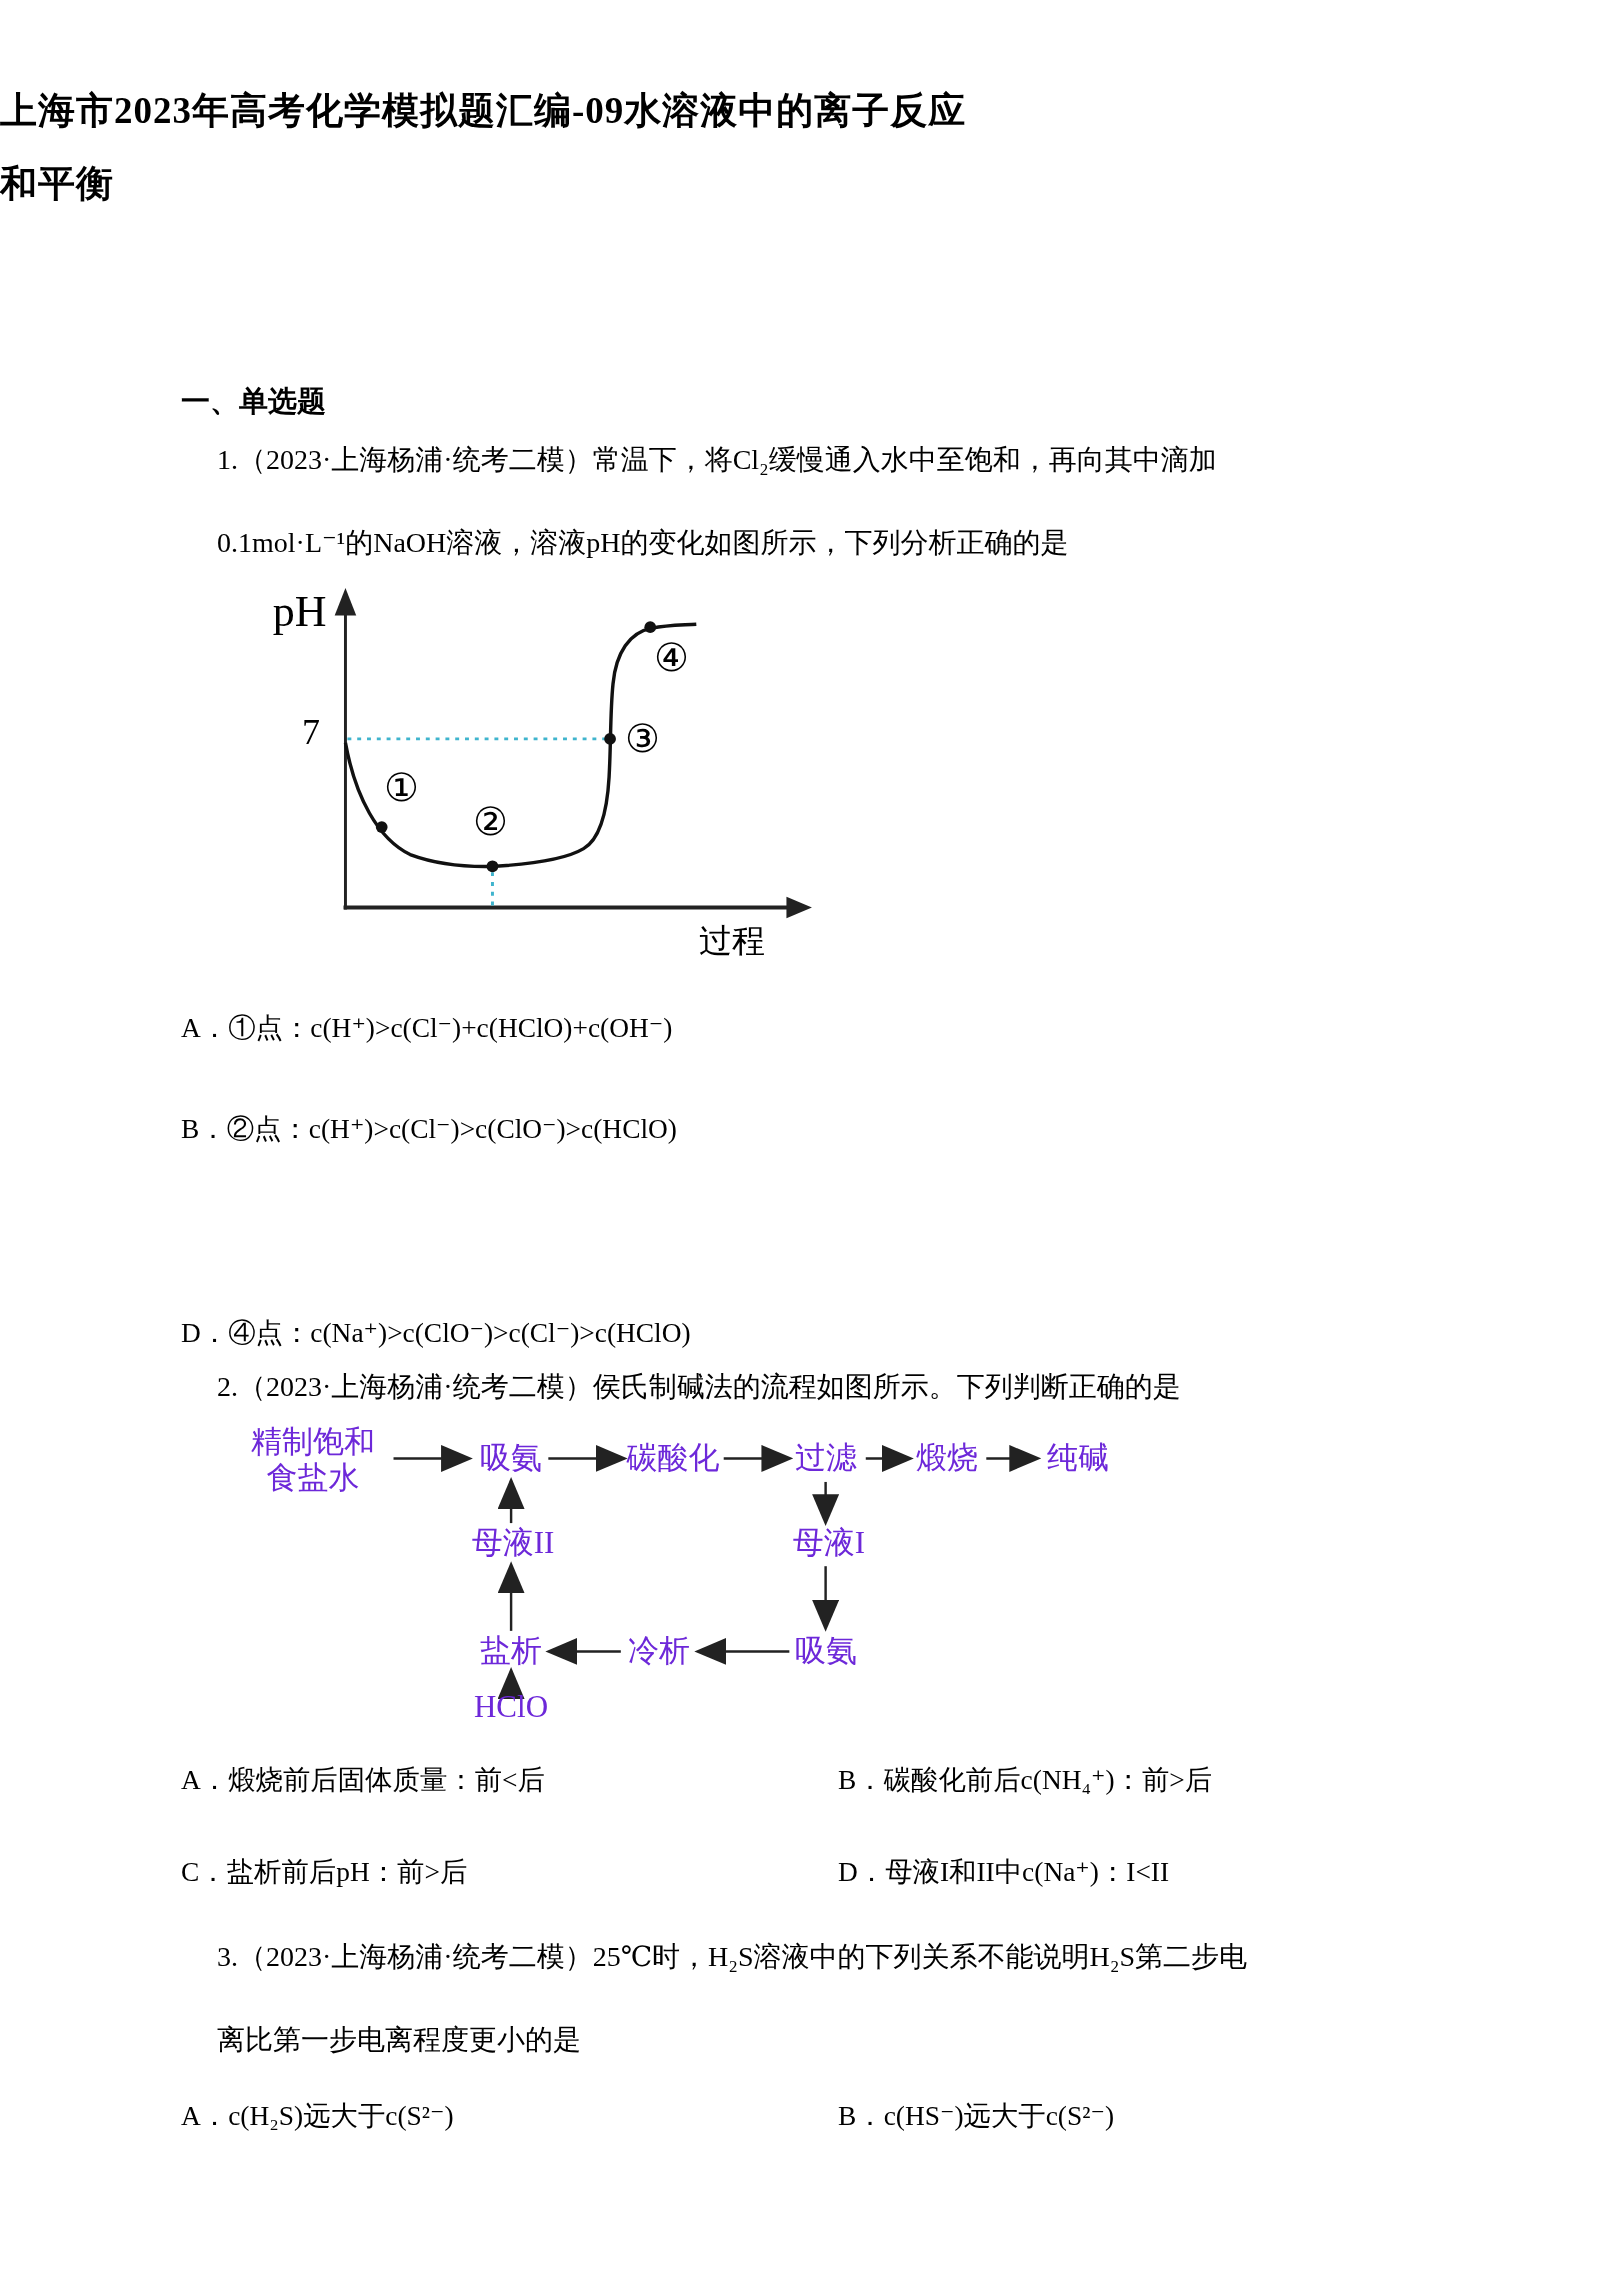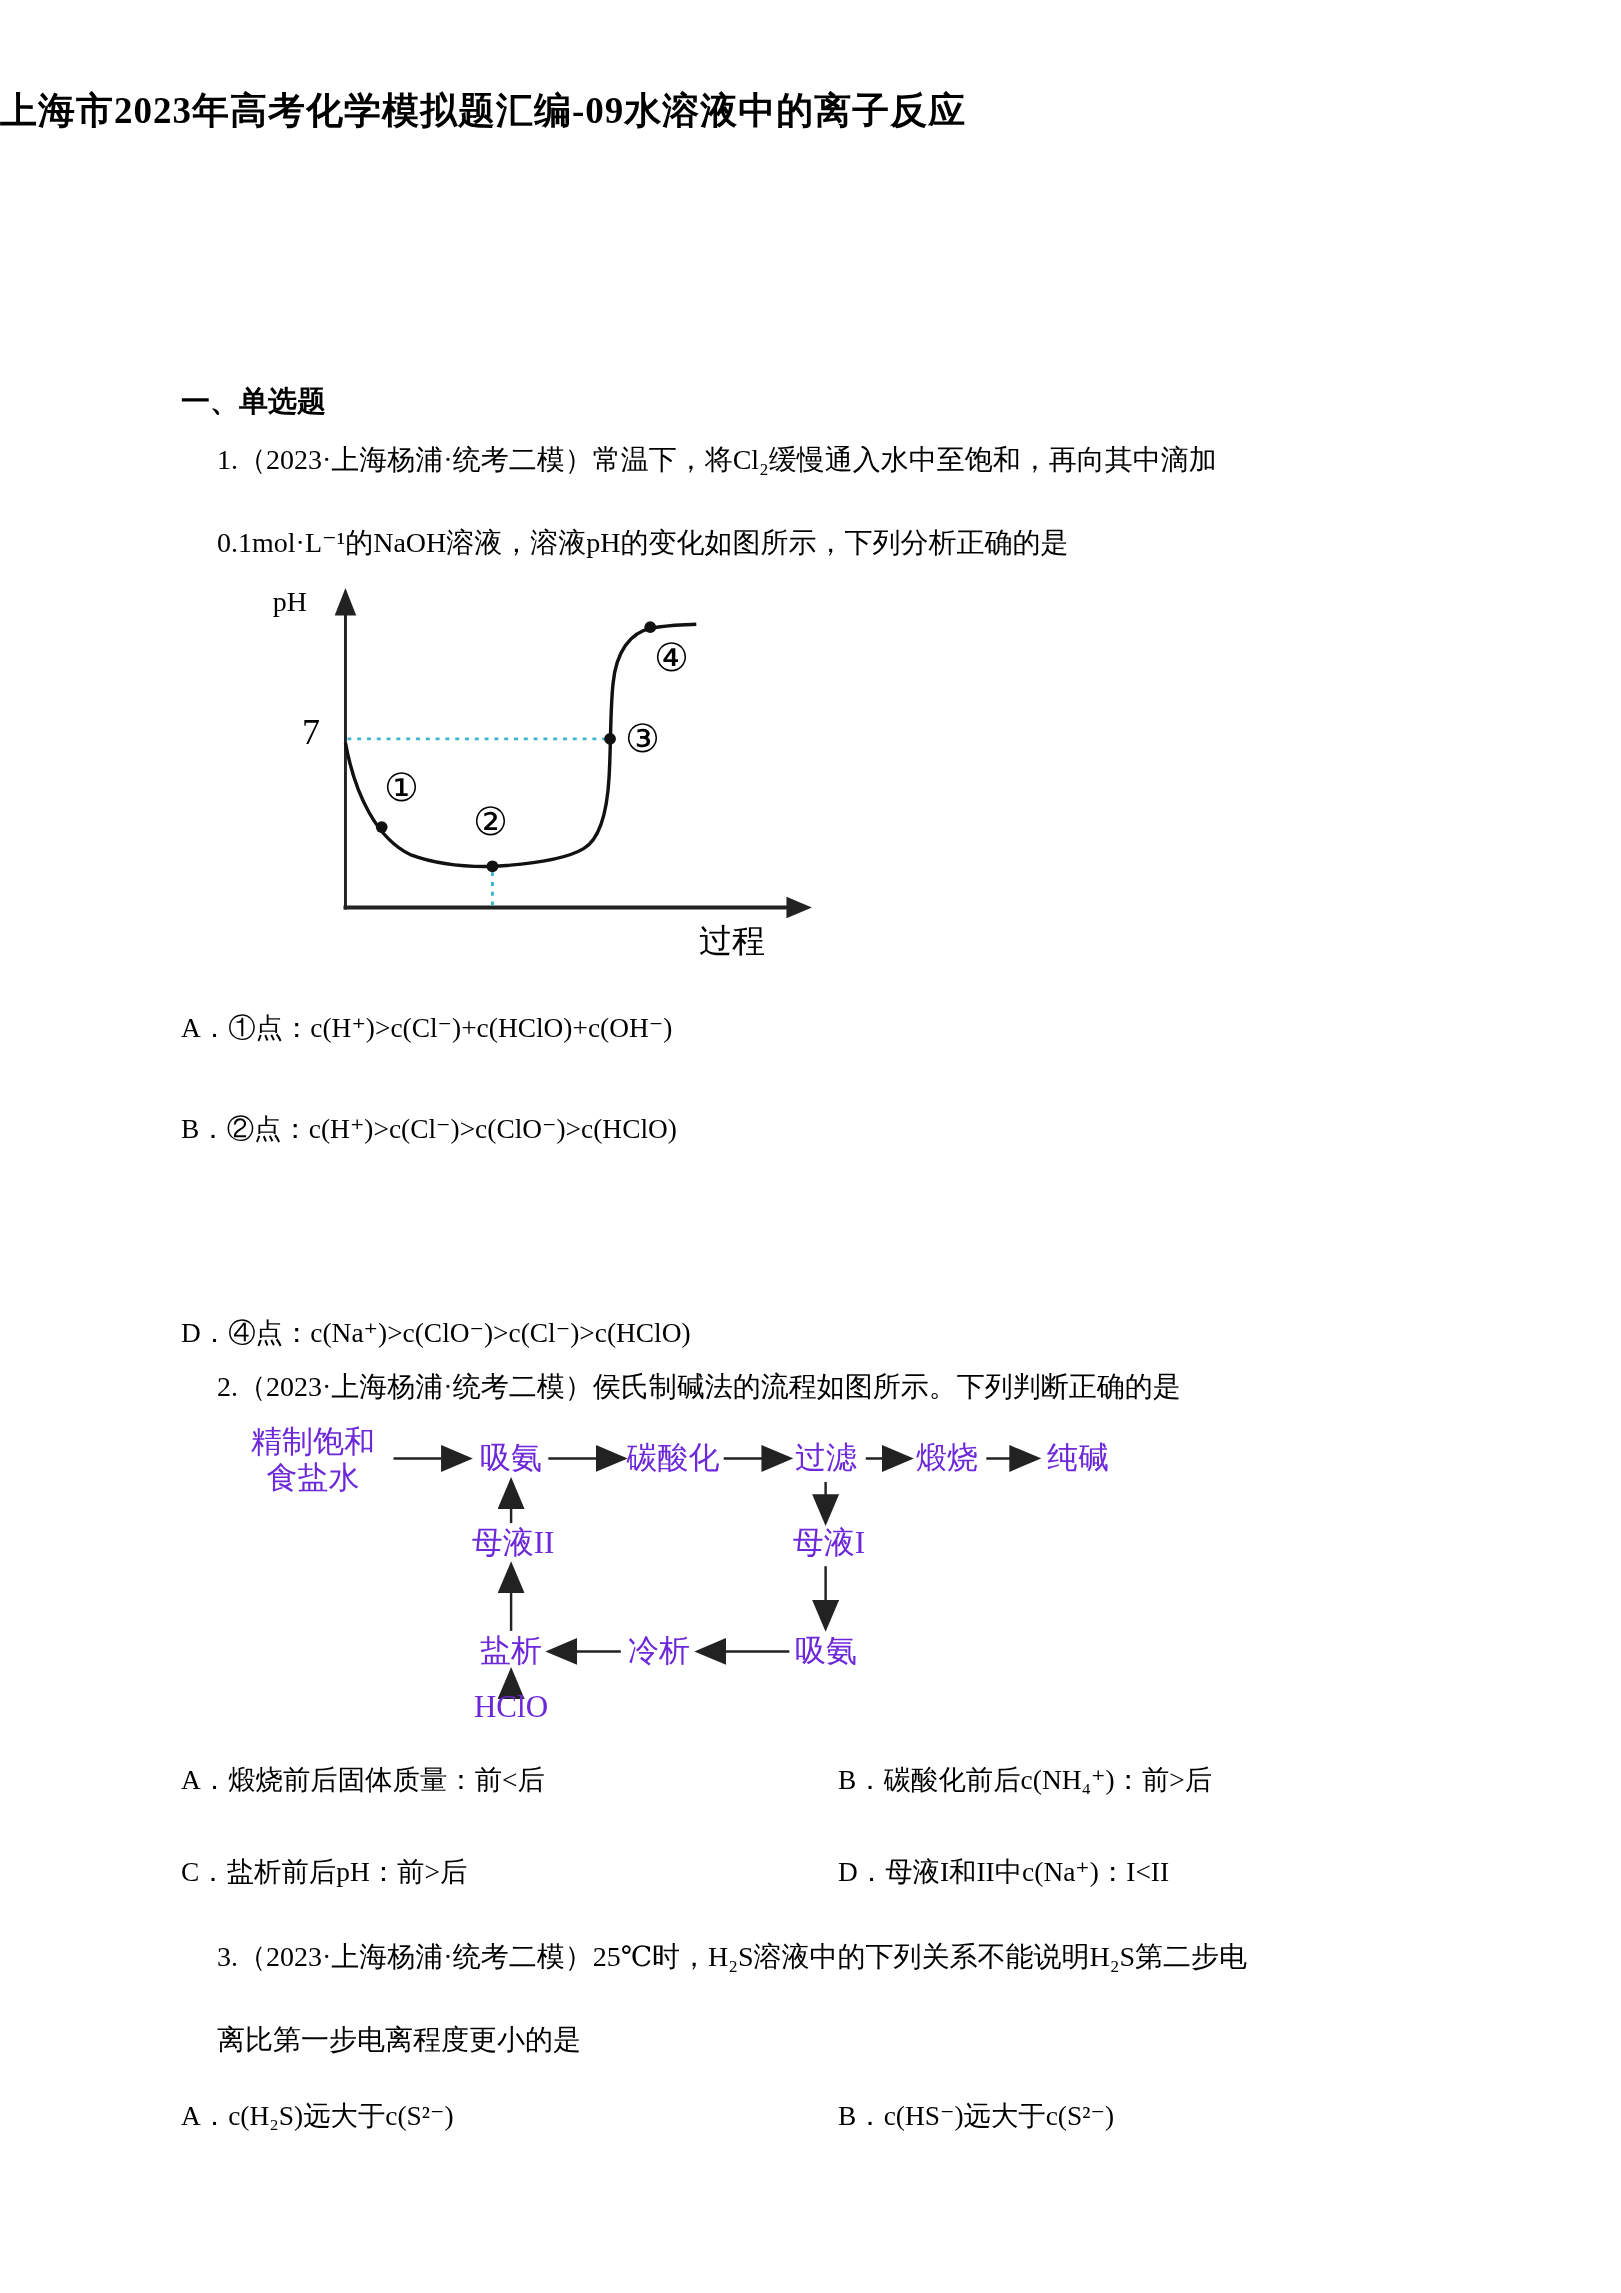--- a/index.html
+++ b/index.html
@@ -29,20 +29,21 @@
     color:#6d28d9;
   }
   svg { position:absolute; left:0; top:0; }
 </style>
 </head>
 <body>
 
 <div class="page">
 
   <div class="title-line" style="top:86px">上海市2023年高考化学模拟题汇编-09水溶液中的离子反应</div>
+  <div class="title-line" style="top:159px">和平衡</div>
 
   <div class="abs heading" style="left:181px;top:382px">一、单选题</div>
 
   <div class="abs body-text" style="left:181px;top:441px">1.（2023·上海杨浦·统考二模）常温下，将Cl₂缓慢通入水中至饱和，再向其中滴加</div>
   <div class="abs body-text" style="left:181px;top:524px">0.1mol·L⁻¹的NaOH溶液，溶液pH的变化如图所示，下列分析正确的是</div>
 
   <div class="figure" style="left:265px;top:586px;width:549px;height:392px">
     <svg width="549" height="392" viewBox="0 0 560 400">
 
       <line x1="82" y1="18" x2="82" y2="330" stroke="#222" stroke-width="3"></line>
@@ -54,21 +55,21 @@
       <line x1="84" y1="156" x2="350" y2="156" stroke="#3fb4cd" stroke-width="3" stroke-dasharray="4 6"></line>
       <line x1="232" y1="292" x2="232" y2="326" stroke="#3fb4cd" stroke-width="3" stroke-dasharray="4 6"></line>
 
       <path d="M 82 160 C 92 215, 115 258, 148 274 C 175 284, 205 287, 235 286 C 268 284, 305 280, 325 268 C 342 258, 349 230, 351 195 C 353 160, 352 130, 355 100 C 358 68, 372 47, 395 43 C 410 40, 425 40, 440 39" fill="none" stroke="#111" stroke-width="3.5"></path>
 
       <circle cx="119" cy="246" r="6" fill="#111"></circle>
       <circle cx="232" cy="286" r="6" fill="#111"></circle>
       <circle cx="352" cy="156" r="6" fill="#111"></circle>
       <circle cx="393" cy="42" r="6" fill="#111"></circle>
     </svg>
-    <div class="flabel" style="left:7.8px;top:0px;font-size:28px">pH</div>
+    <div class="flabel" style="left:7.8px;top:0px;font-size:44px">pH</div>
     <div class="flabel" style="left:37px;top:125px;font-size:36px">7</div>
     <div class="flabel" style="left:434px;top:333px;font-size:33px">过程</div>
     <div class="pt-label" style="left:119px;top:182px">①</div>
     <div class="pt-label" style="left:208px;top:216px">②</div>
     <div class="pt-label" style="left:360px;top:133px">③</div>
     <div class="pt-label" style="left:389px;top:52px">④</div>
   </div>
 
   <div class="abs option-text" style="left:181px;top:1111px">B．②点：c(H⁺)&gt;c(Cl⁻)&gt;c(ClO⁻)&gt;c(HClO)</div>
   <div class="abs option-text" style="left:181px;top:1010px">A．①点：c(H⁺)&gt;c(Cl⁻)+c(HClO)+c(OH⁻)</div>

